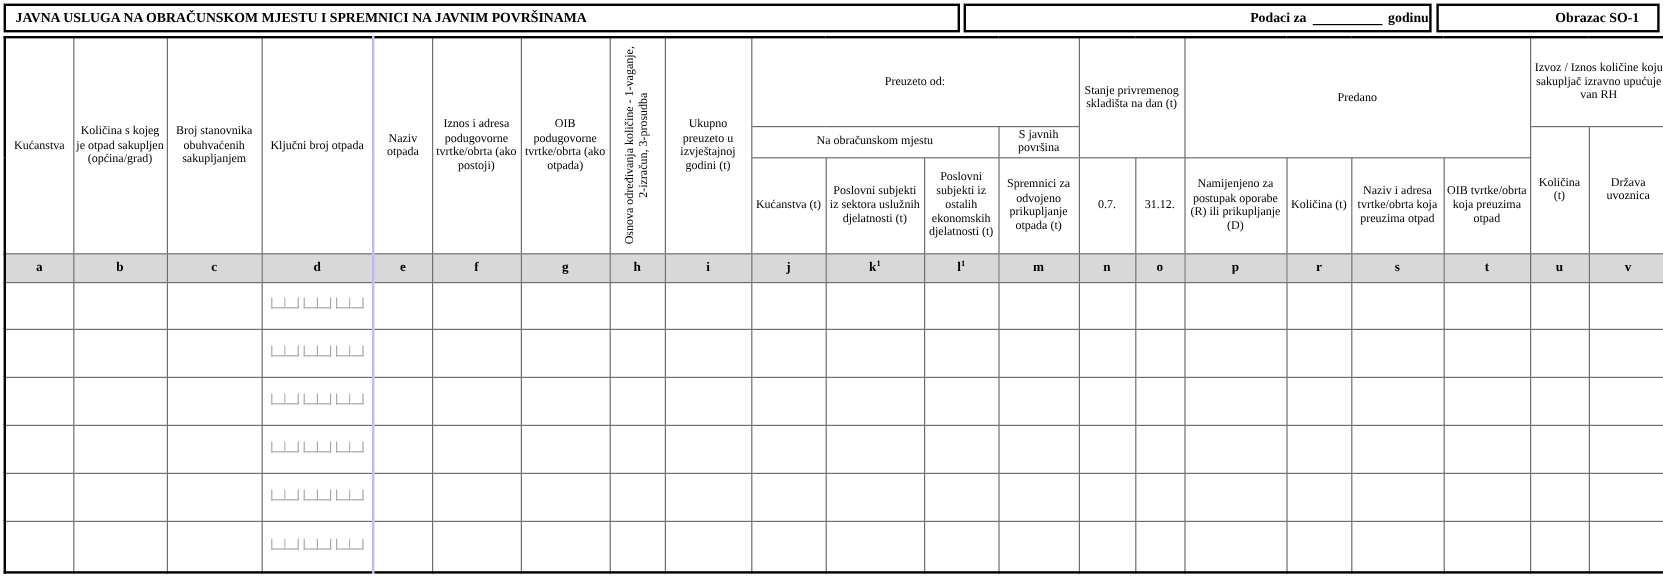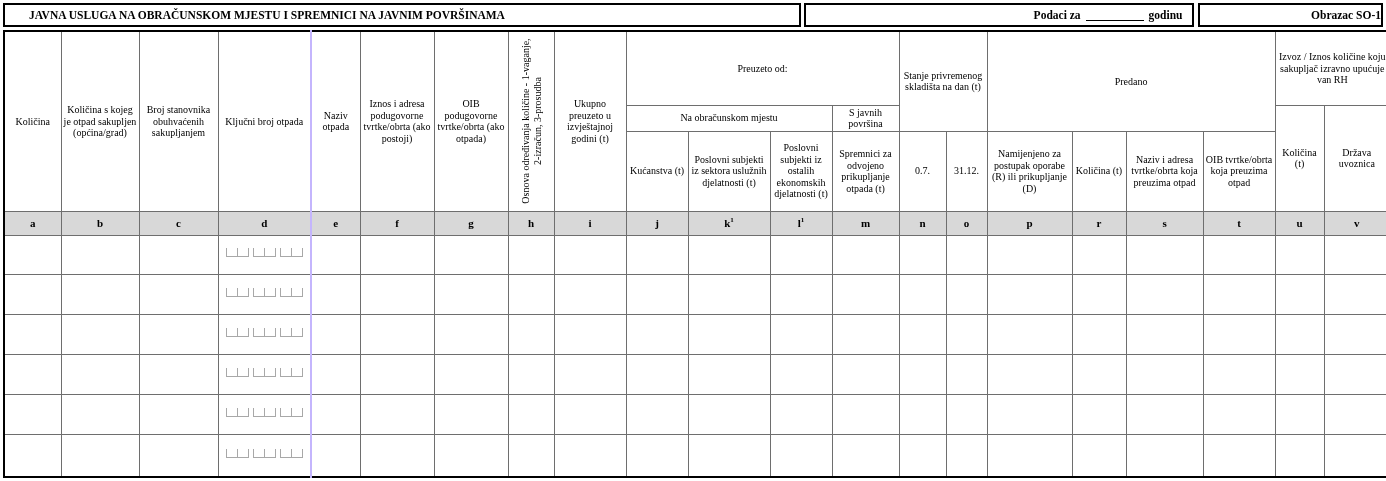--- a/index.html
+++ b/index.html
@@ -27,23 +27,23 @@
   .tb {
     box-sizing: border-box;
     border: 2px solid #000;
     display: flex;
     align-items: center;
     font-weight: bold;
     font-size: 11.5px;
     white-space: nowrap;
     overflow: hidden;
   }
-  .tb-title   { width: 894px; padding-left: 24px; }
-  .tb-podaci  { width: 437px; margin-left: 3px; justify-content: flex-end; padding-right: 10px; }
-  .tb-obrazac { width: 207px; margin-left: 4px; justify-content: flex-end; }
+  .tb-title   { width: 894px; padding-left: 8px; }
+  .tb-podaci  { width: 437px; margin-left: 3px; justify-content: flex-end; }
+  .tb-obrazac { width: 207px; margin-left: 4px; justify-content: flex-end; padding-right: 15px; }
   .blank {
     display: inline-block;
     width: 58px;
     height: 11px;
     border-bottom: 1px solid #000;
     margin: 0 5px;
   }
 
   
   table {
@@ -138,21 +138,21 @@
         <col style="width:85px">
       <col style="width:54px">
         <col style="width:77px">
         <col style="width:72px">
         <col style="width:49px">
       <col style="width:66px">
     </colgroup>
     <tbody>
 
       <tr style="height:74px">
-        <td rowspan="3">Količina</td>
+        <td rowspan="3">Kućanstva</td>
         <td rowspan="3">Količina s kojeg je otpad sakupljen (općina/grad)</td>
         <td rowspan="3">Broj stanovnika obuhvaćenih sakupljanjem</td>
         <td rowspan="3" class="thick-r">Ključni broj otpada</td>
         <td rowspan="3">Naziv otpada</td>
         <td rowspan="3">Iznos i adresa podugovorne tvrtke/obrta (ako postoji)</td>
         <td rowspan="3">OIB podugovorne tvrtke/obrta (ako otpada)</td>
         <td rowspan="3" class="h-rot">
           <div class="rot">Osnova određivanja količine - 1-vaganje, 2-izračun, 3-prosudba</div>
         </td>
         <td rowspan="3">Ukupno preuzeto u izvještajnoj godini (t)</td>

